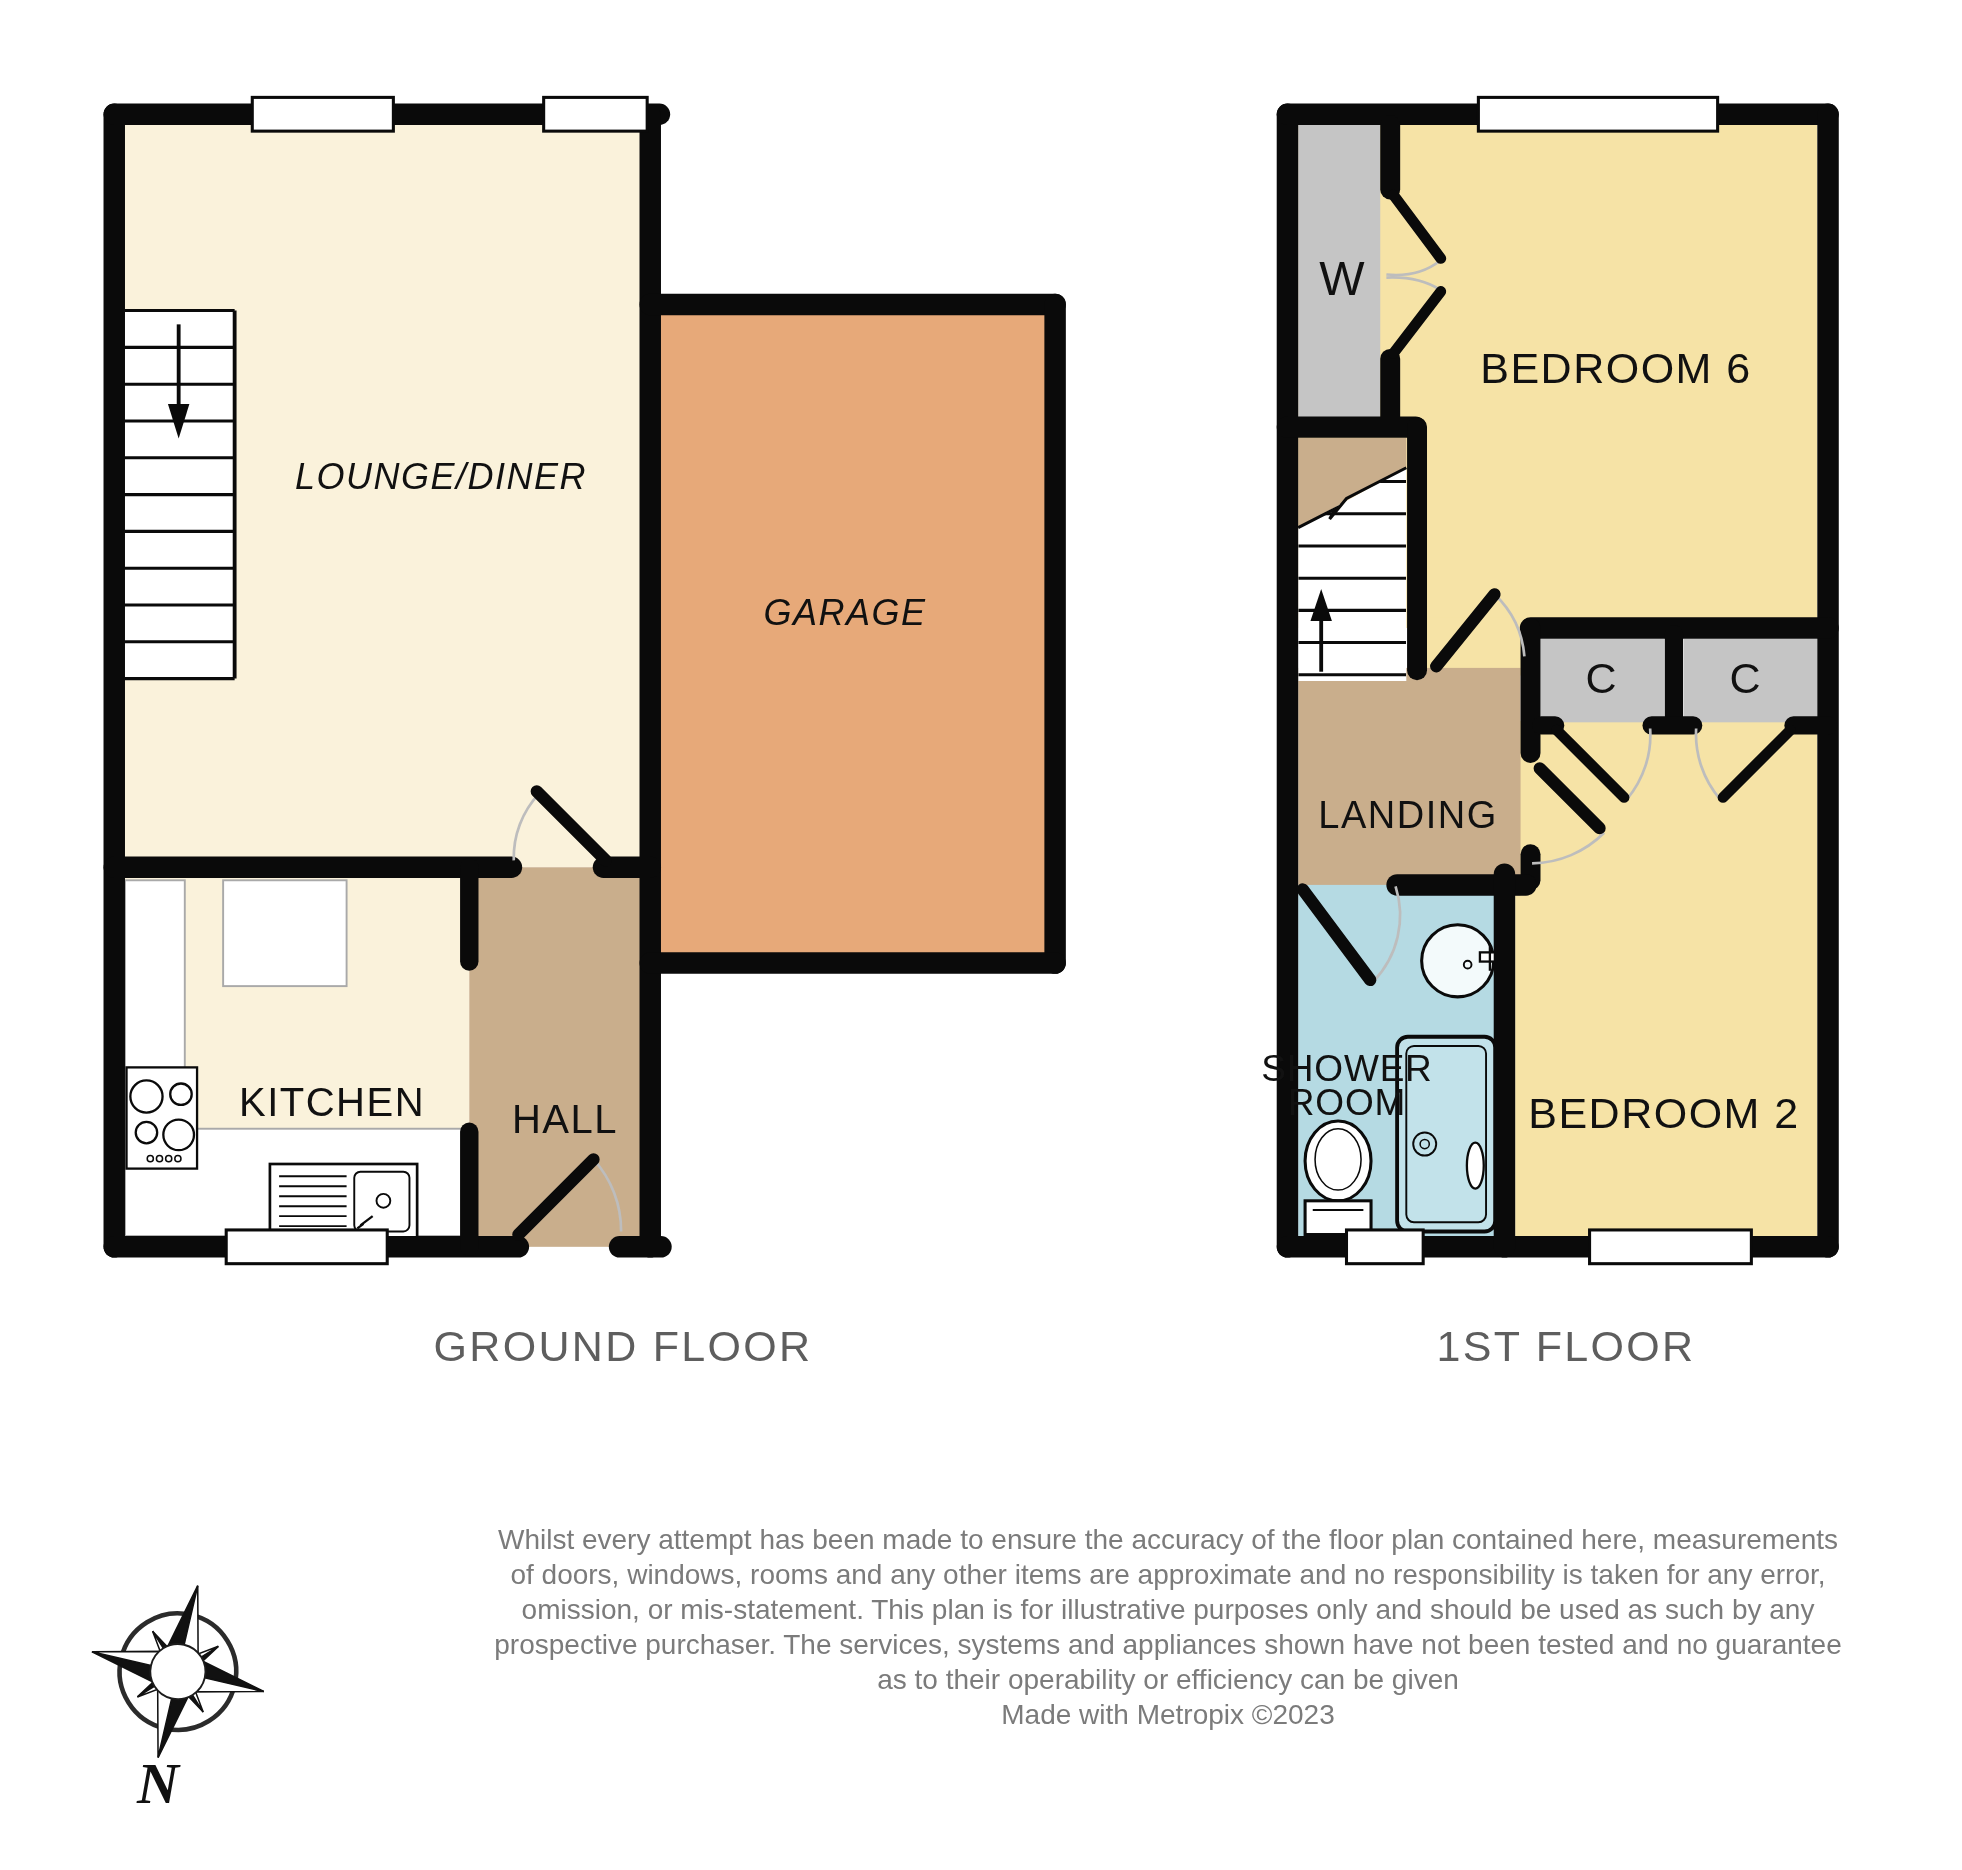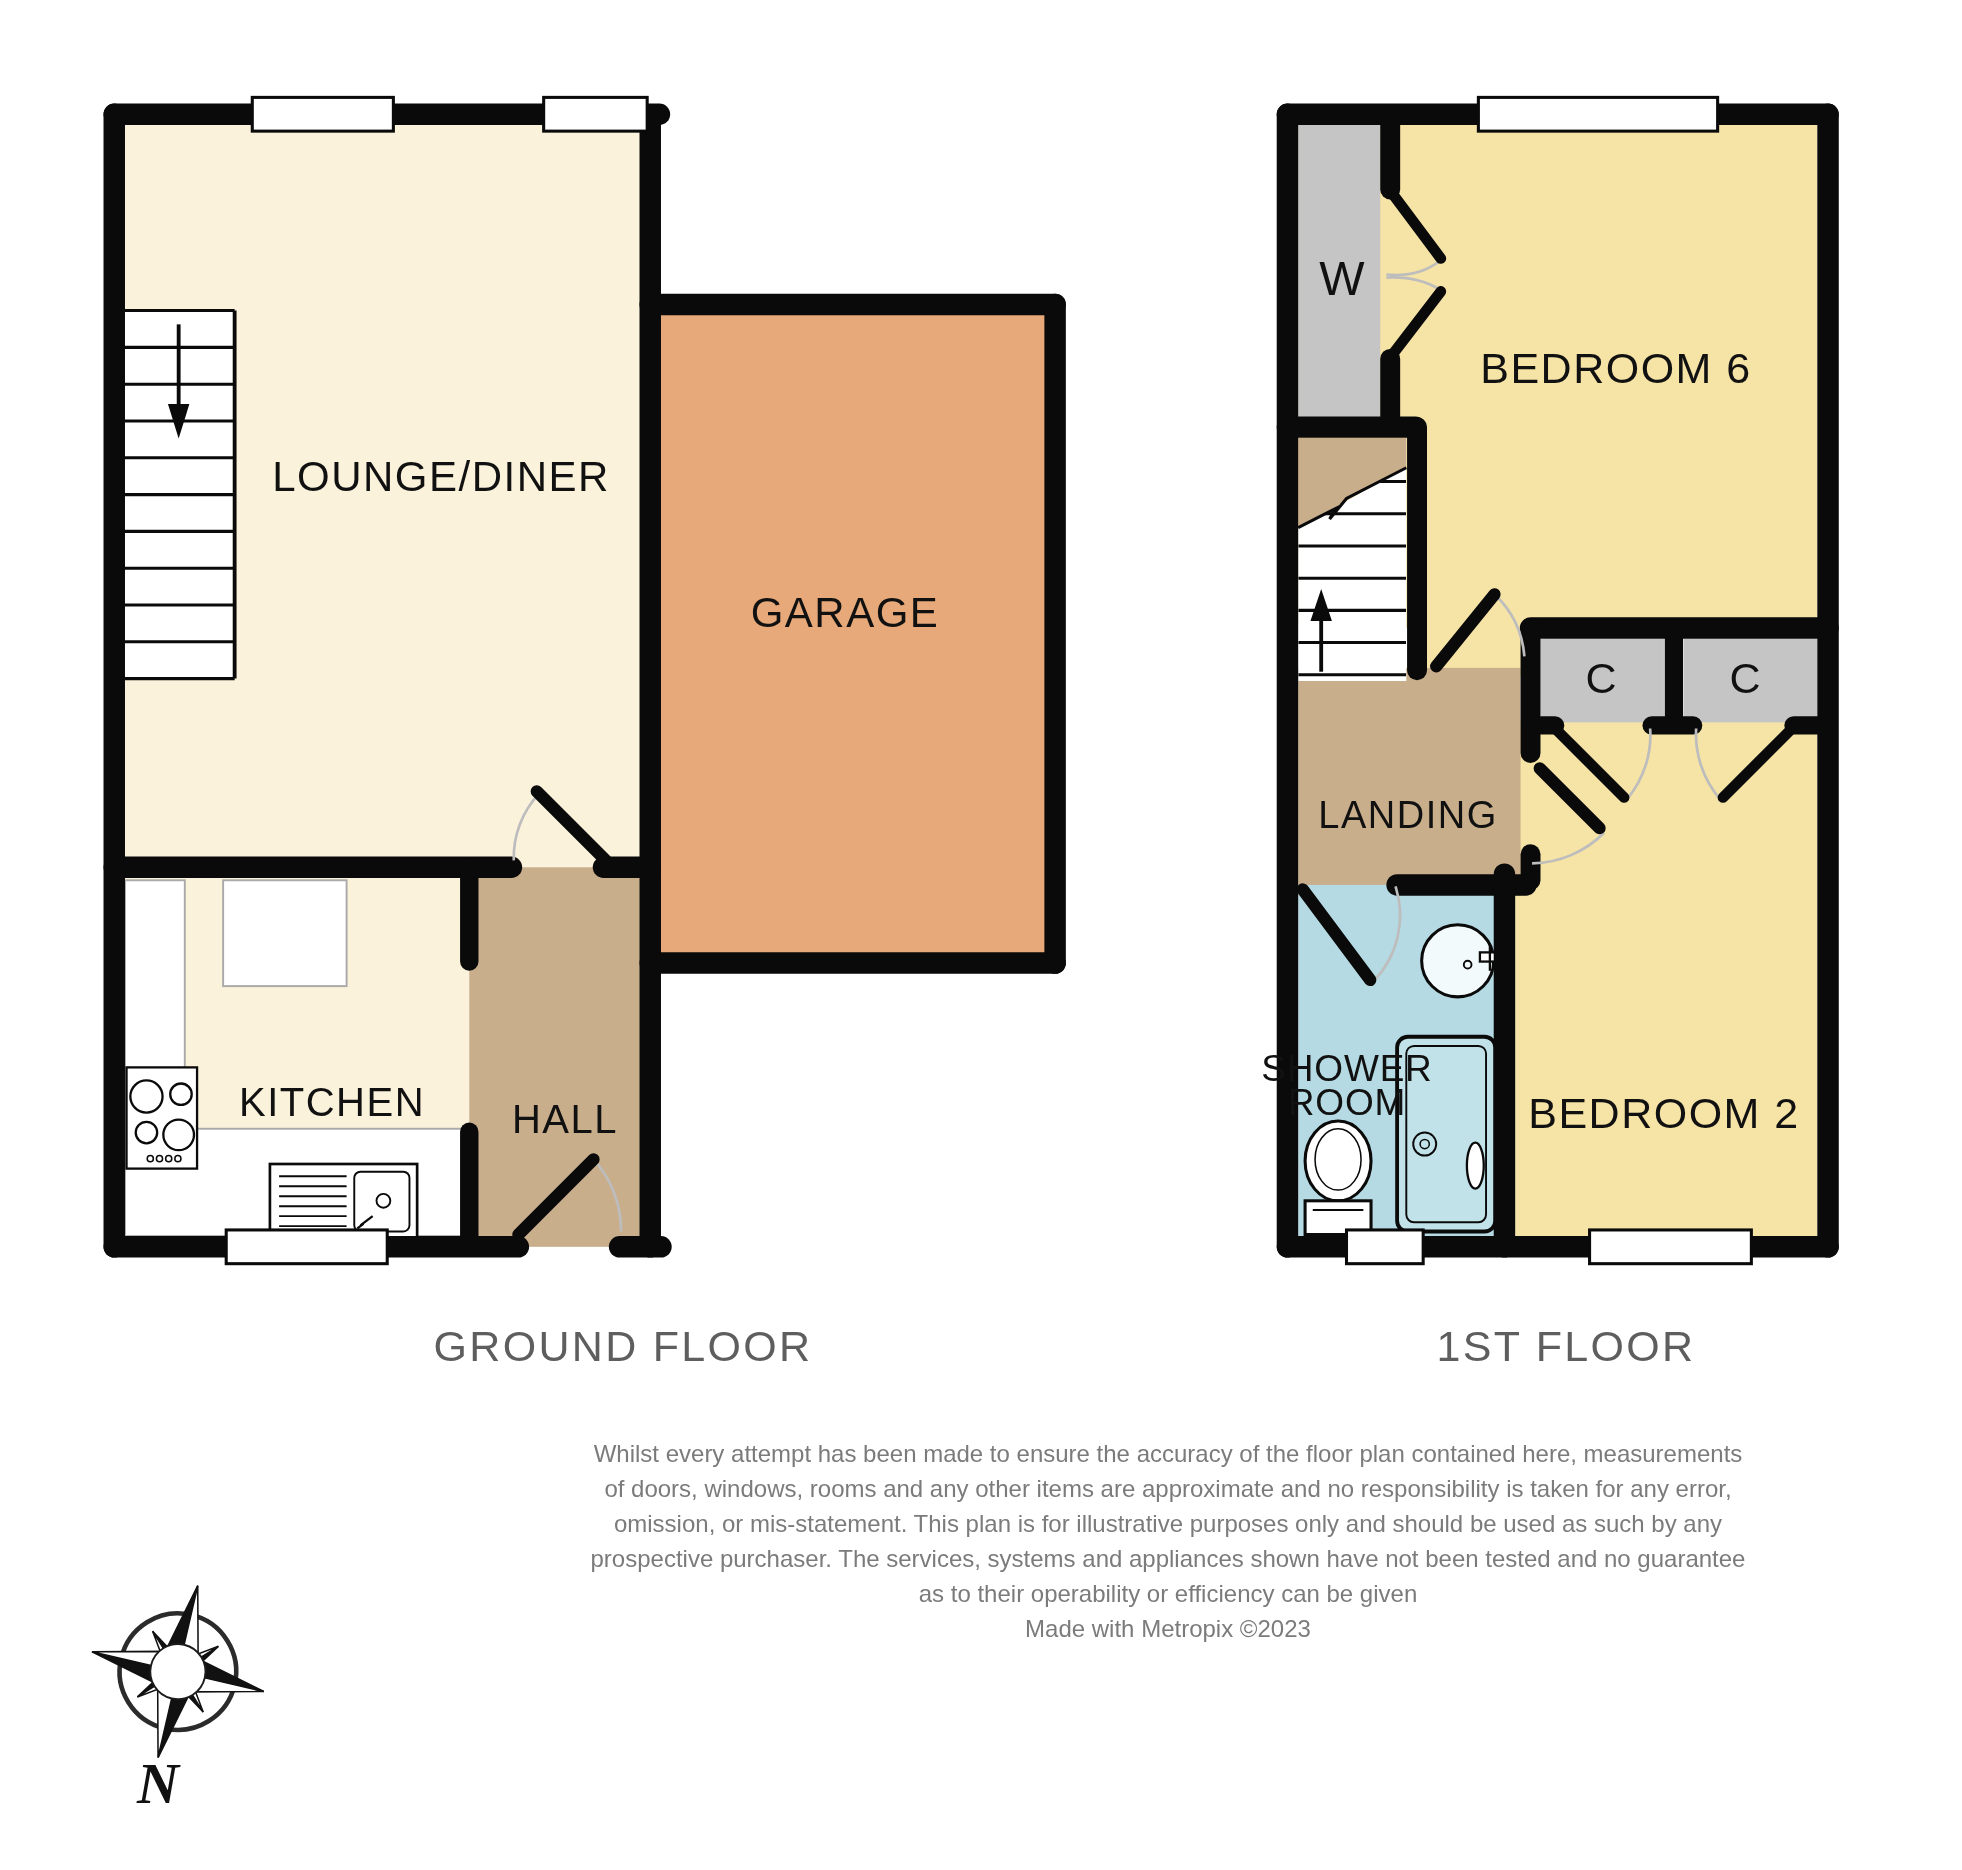--- a/index.html
+++ b/index.html
@@ -3,30 +3,30 @@
 <meta charset="utf-8">
 <style>
   html,body{margin:0;padding:0;background:#fff;}
   body{width:1963px;height:1871px;position:relative;overflow:hidden;
        font-family:"Liberation Sans",sans-serif;}
   .stage{position:absolute;inset:0;}
   svg{position:absolute;left:0;top:0;}
   .lbl{position:absolute;transform:translate(-50%,-50%);color:#111;
        white-space:nowrap;letter-spacing:1.5px;text-align:center;}
   .room{font-size:43px;}
-  .room-lg{font-size:42px;}
+  .room-lg{font-size:36px;font-style:italic;}
   .room-sm{font-size:40px;}
   .room-xs{font-size:37px;letter-spacing:0.8px;line-height:34px;}
   .closet{font-size:43px;letter-spacing:0;}
   .wlabel{font-size:48px;letter-spacing:0;}
   .floor-title{font-size:43px;color:#5e5e5e;letter-spacing:2.3px;}
   .north{font-family:"Liberation Serif",serif;font-style:italic;font-weight:700;
          font-size:58px;letter-spacing:0;}
-  .disclaimer{position:absolute;left:1168px;top:1436px;transform:translateX(-50%);
-              color:#7b7b7b;font-size:24px;line-height:35px;text-align:center;}
+  .disclaimer{position:absolute;left:1168px;top:1522px;transform:translateX(-50%);
+              color:#7b7b7b;font-size:28px;line-height:35px;text-align:center;}
   .disclaimer div{white-space:nowrap;}
 </style>
 </head>
 <body>
 
 <div class="stage">
 
 <svg width="1963" height="1871" viewBox="0 0 2560 2440">
 
   <g>

